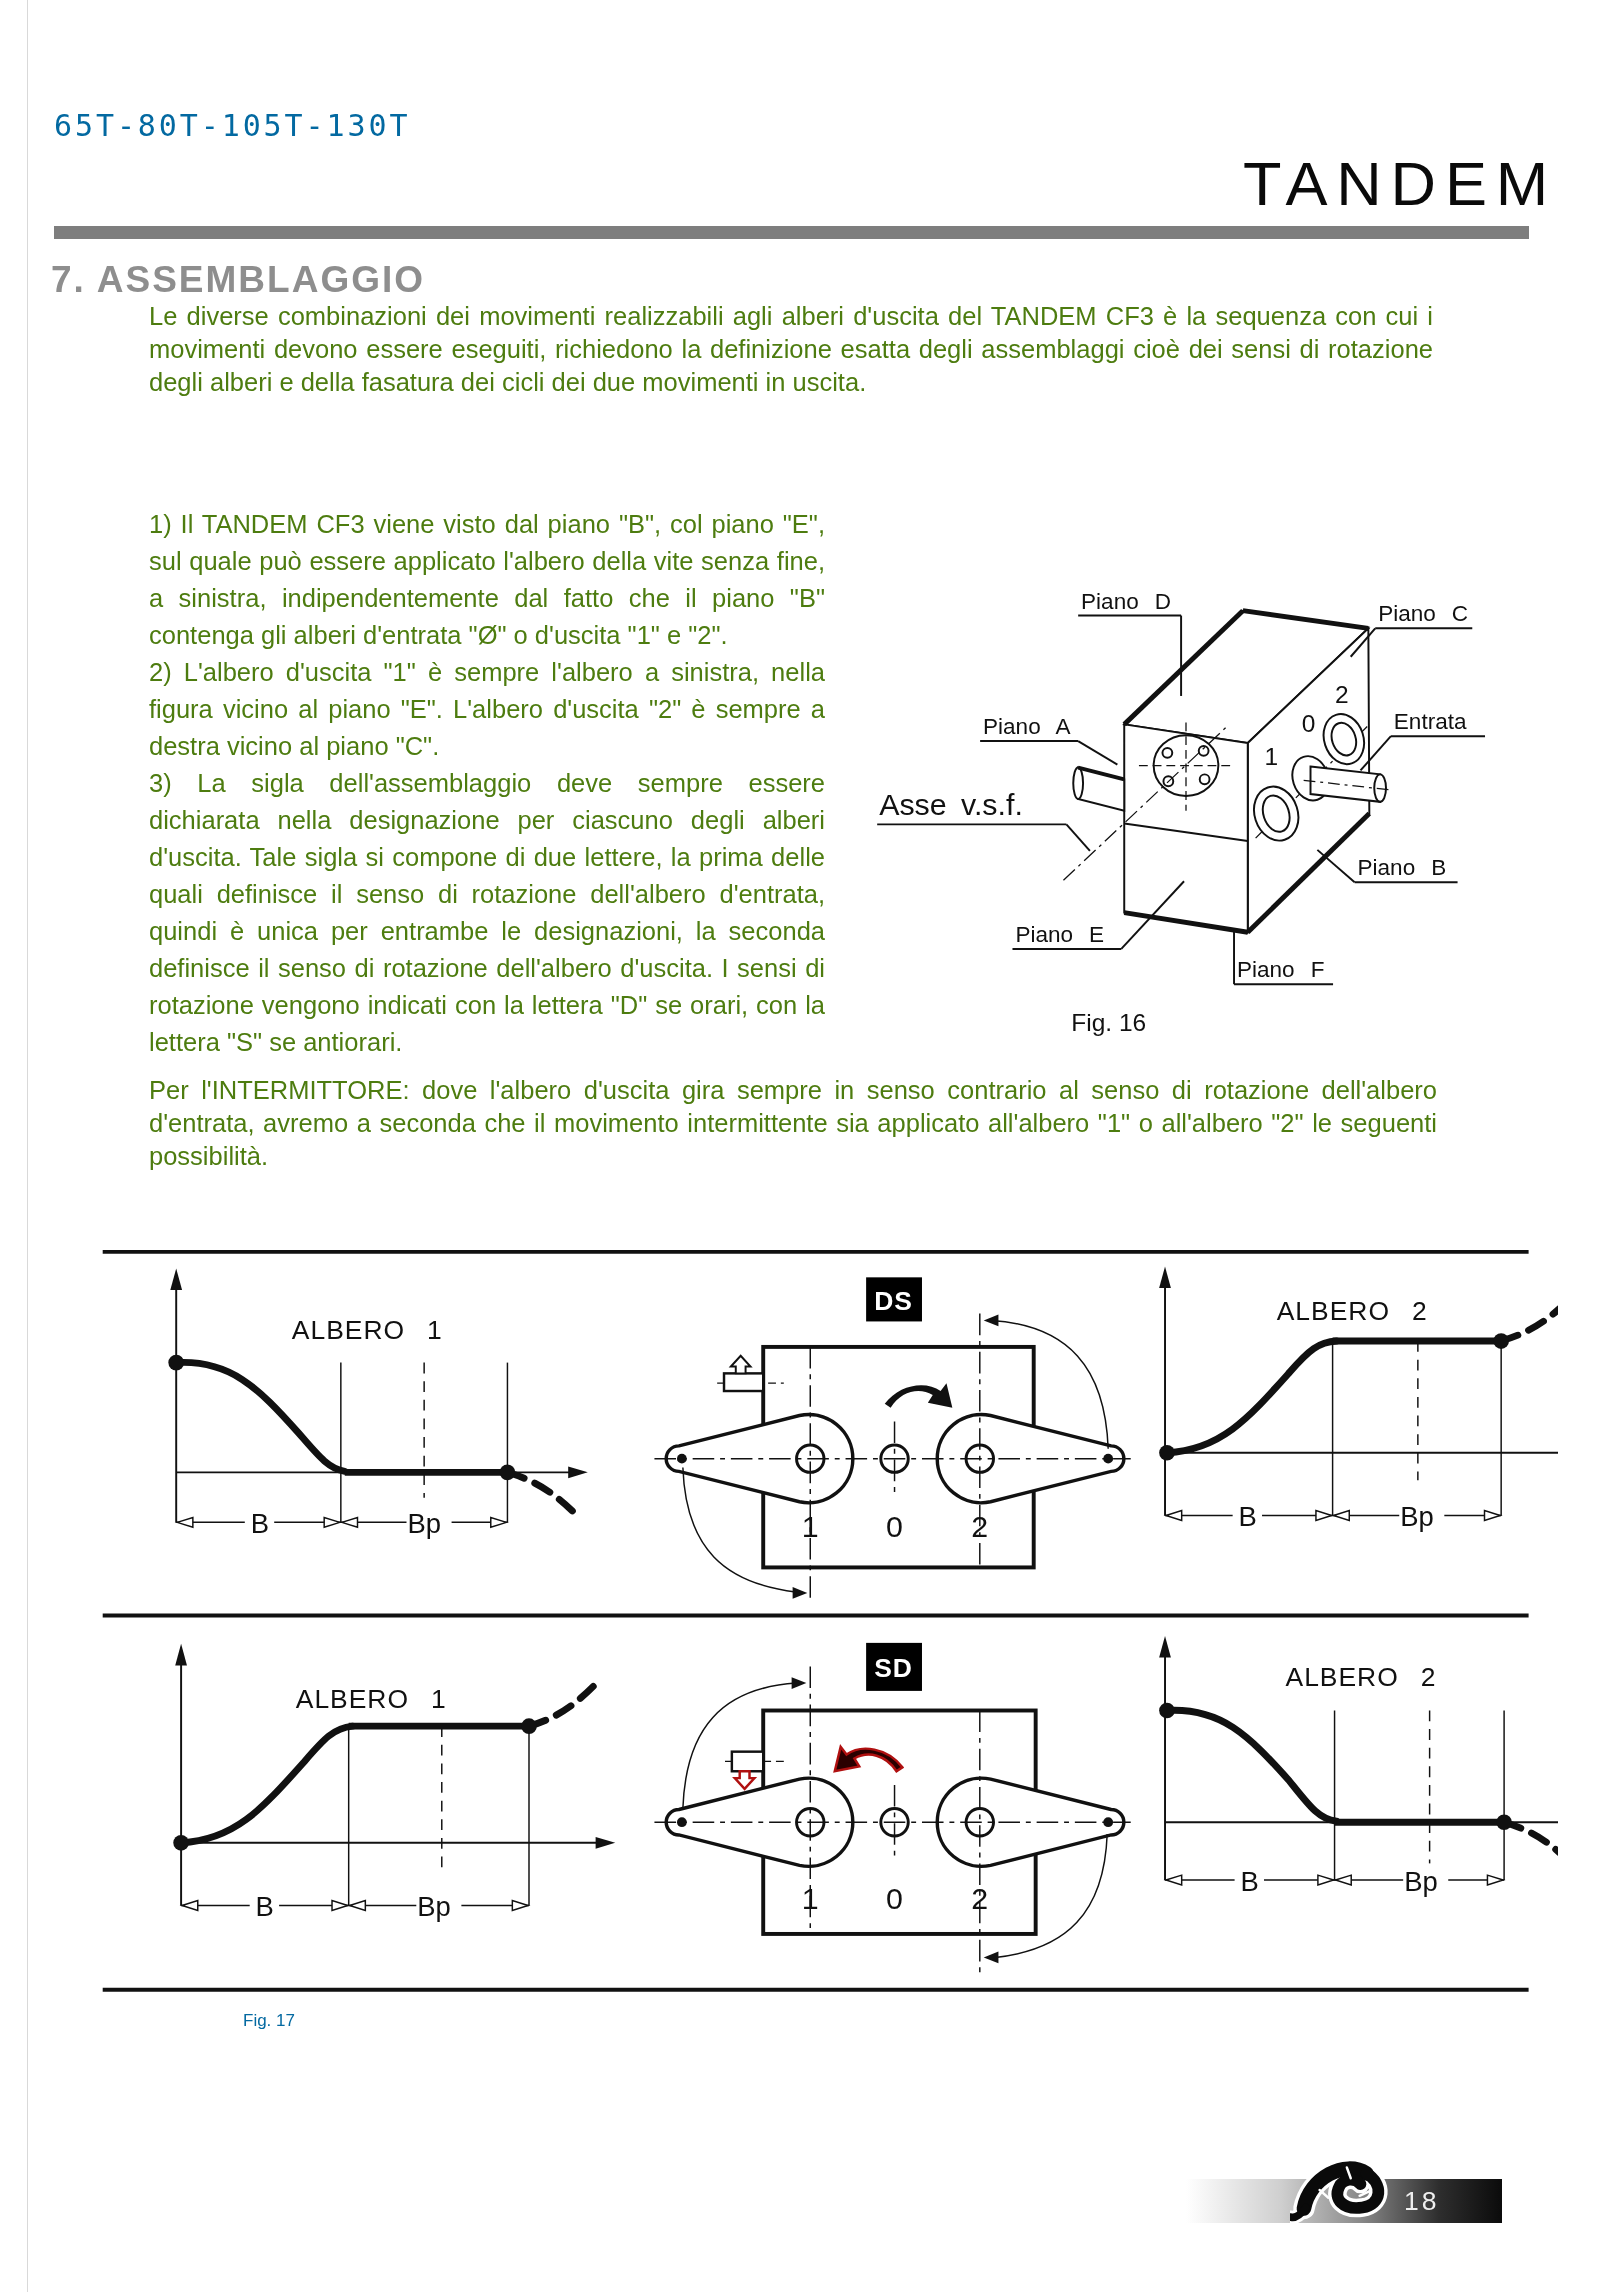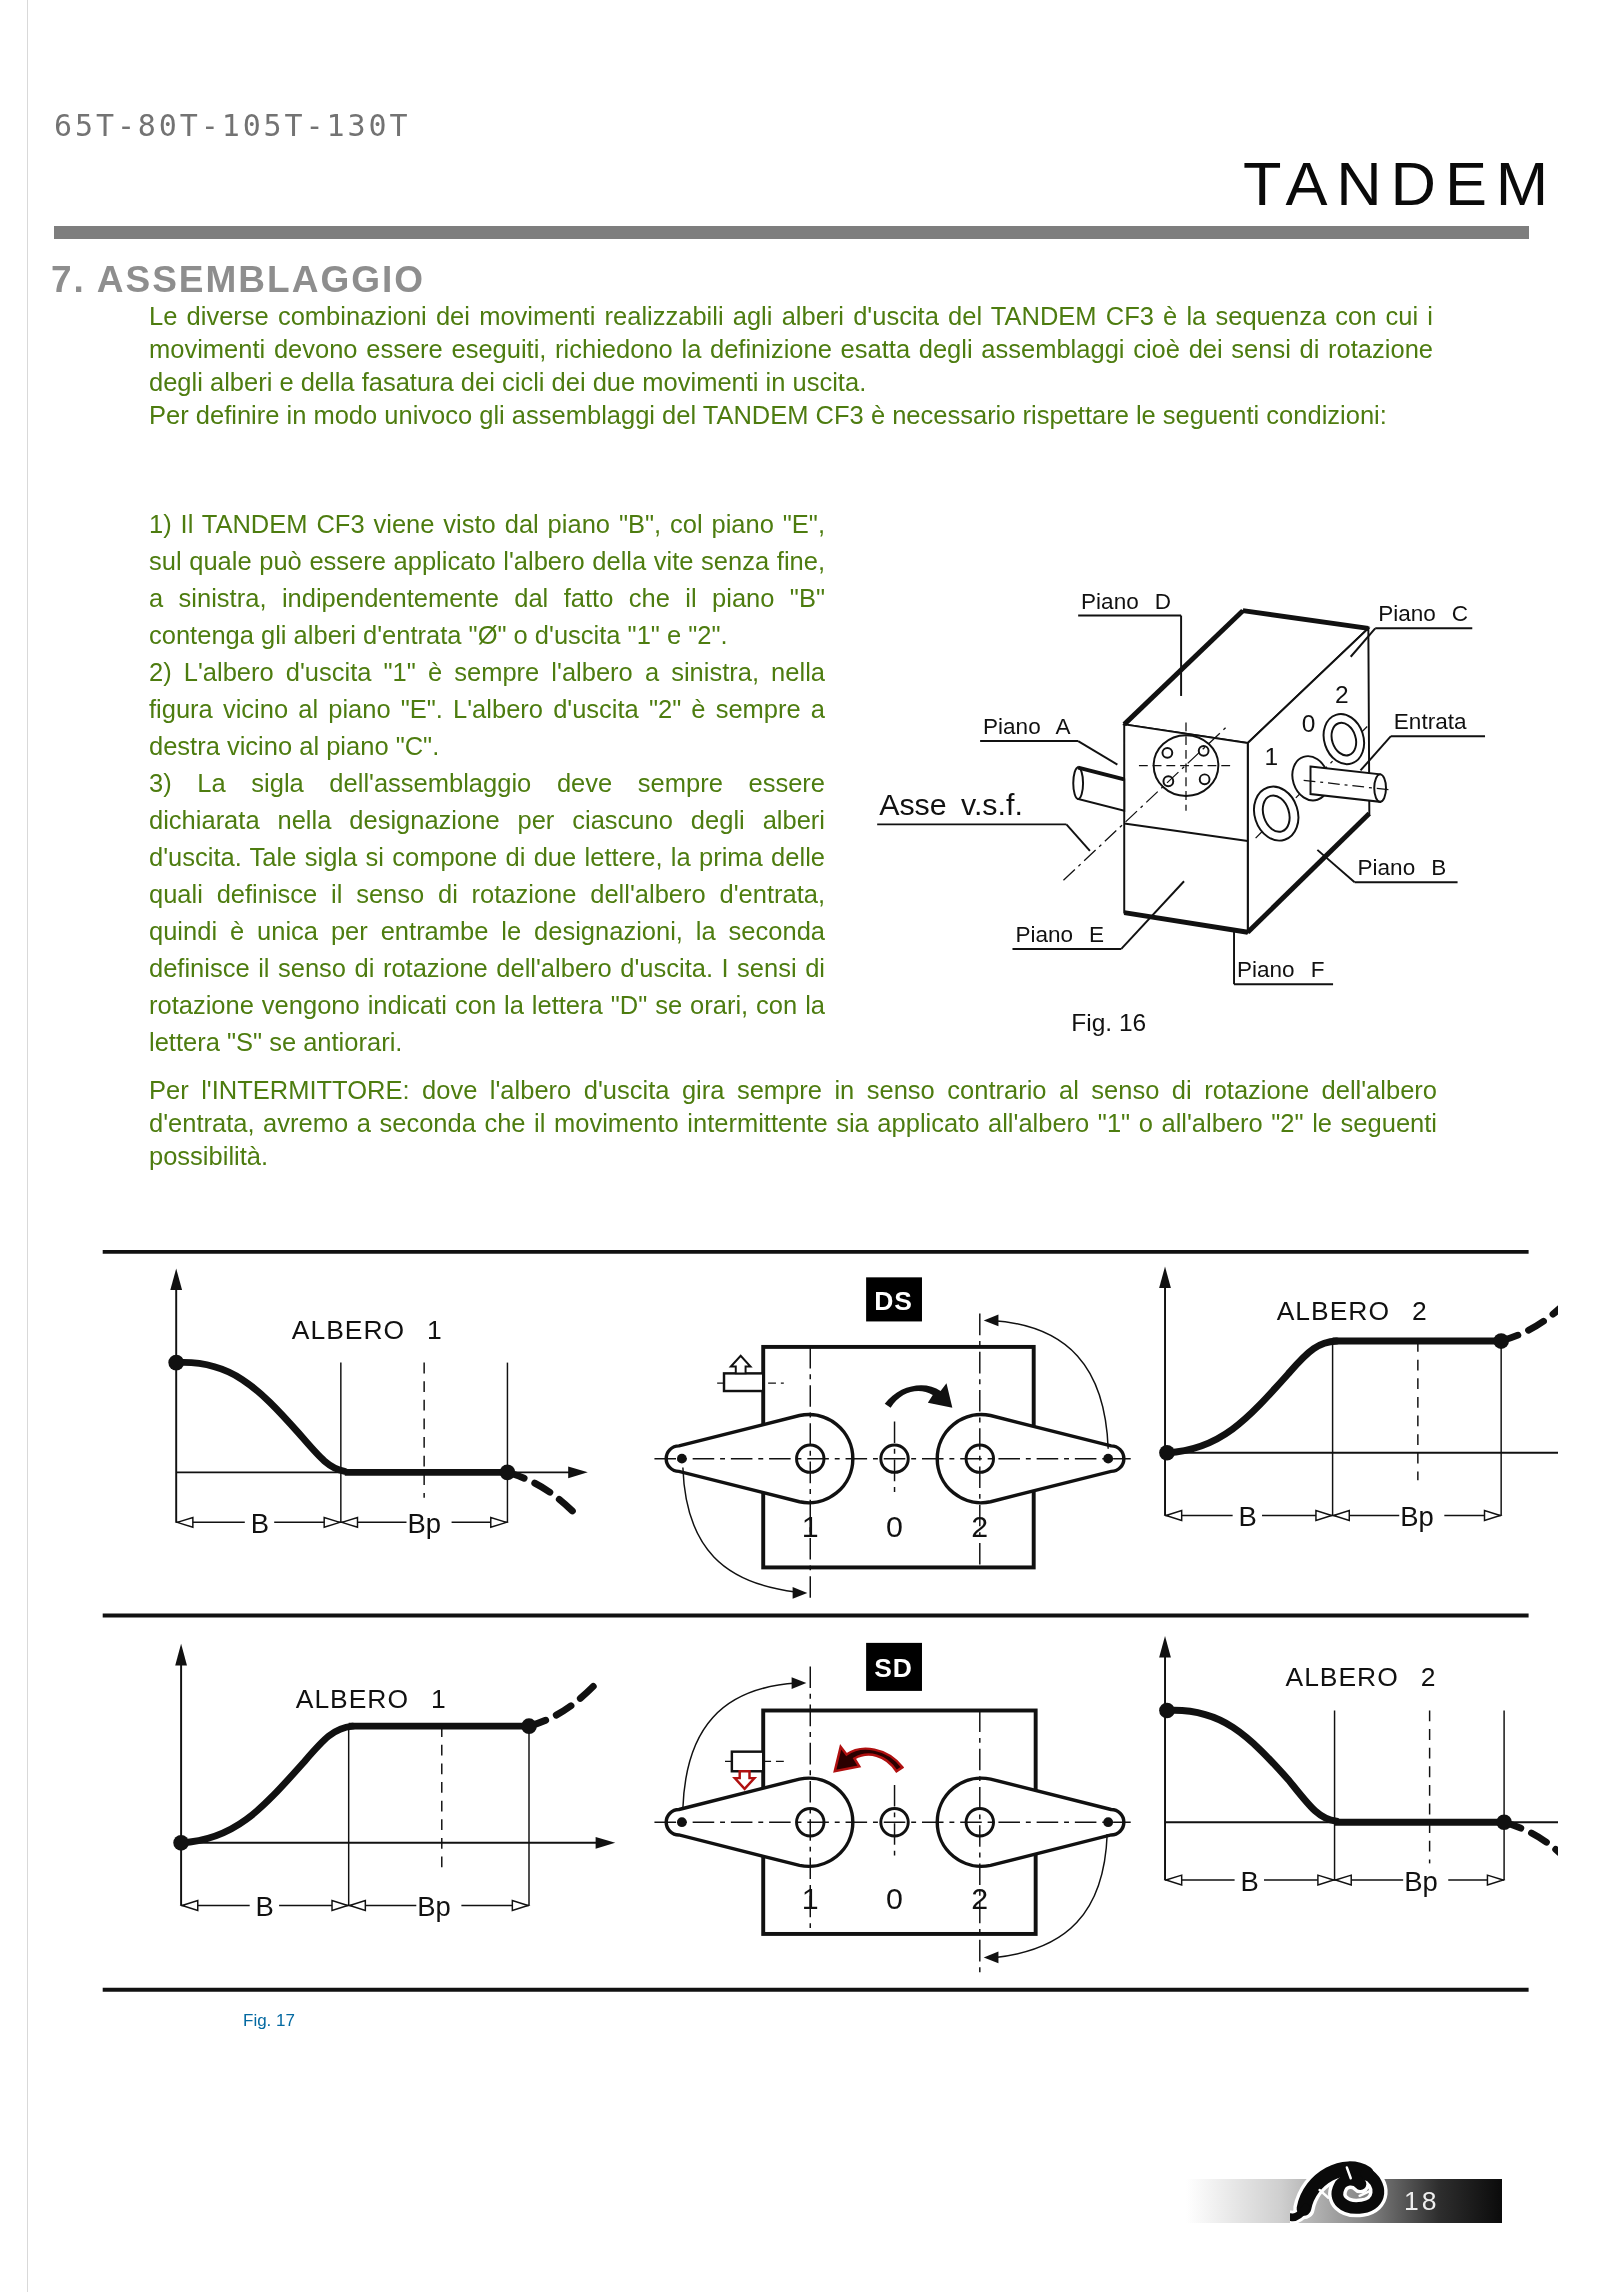--- a/index.html
+++ b/index.html
@@ -10,21 +10,21 @@
     font-family:"Liberation Sans", sans-serif;
     color:#141414;
     overflow:hidden;
     margin:0 auto;
   }
   .abs{position:absolute;}
   .scan-edge{left:26.5px;top:0;width:1px;height:2293px;background:#d9d9d9;}
   .model-range{
     left:54px;top:108px;
     font-family:"DejaVu Sans Mono", monospace;
-    font-size:30px;letter-spacing:2.9px;color:#737373;font-weight:400;
+    font-size:30px;letter-spacing:2.9px;color:#0369a1;font-weight:400;
   }
   .brand{
     right:63px;top:147px;
     font-size:63px;letter-spacing:8.8px;color:#0a0a0a;font-weight:100;
     transform:scaleY(0.98);
   }
   .header-rule{left:54px;top:226px;width:1475px;height:12.7px;background:#7e7e7e;}
   .section-title{
     left:51px;top:259px;
     font-size:37px;font-weight:bold;letter-spacing:2px;color:#8e8e8e;
@@ -62,21 +62,20 @@
   <div class="abs scan-edge"></div>
 
   <div class="abs model-range">65T-80T-105T-130T</div>
   <div class="abs brand">TANDEM</div>
   <div class="abs header-rule"></div>
 
   <div class="abs section-title">7. ASSEMBLAGGIO</div>
 
   <div class="abs intro bodytext">
     <div>Le diverse combinazioni dei movimenti realizzabili agli alberi d'uscita del TANDEM CF3 è la sequenza con cui i movimenti devono essere eseguiti, richiedono la definizione esatta degli assemblaggi cioè dei sensi di rotazione degli alberi e della fasatura dei cicli dei due movimenti in uscita.</div>
-    <div>Per definire in modo univoco gli assemblaggi del TANDEM CF3 è necessario rispettare le seguenti condizioni:</div>
   </div>
 
   <div class="abs conditions bodytext">
     <div>1) Il TANDEM CF3 viene visto dal piano "B", col piano "E", sul quale può essere applicato l'albero della vite senza fine, a sinistra, indipendentemente dal fatto che il piano "B" contenga gli alberi d'entrata "Ø" o d'uscita "1" e "2".</div>
     <div>2) L'albero d'uscita "1" è sempre l'albero a sinistra, nella figura vicino al piano "E". L'albero d'uscita "2" è sempre a destra vicino al piano "C".</div>
     <div>3) La sigla dell'assemblaggio deve sempre essere dichiarata nella designazione per ciascuno degli alberi d'uscita. Tale sigla si compone di due lettere, la prima delle quali definisce il senso di rotazione dell'albero d'entrata, quindi è unica per entrambe le designazioni, la seconda definisce il senso di rotazione dell'albero d'uscita. I sensi di rotazione vengono indicati con la lettera "D" se orari, con la lettera "S" se antiorari.</div>
   </div>
 
   <svg class="abs fig16-svg" width="706" height="500" viewBox="850 555 720 510">
     <g fill="none" stroke="#111" stroke-width="2">

